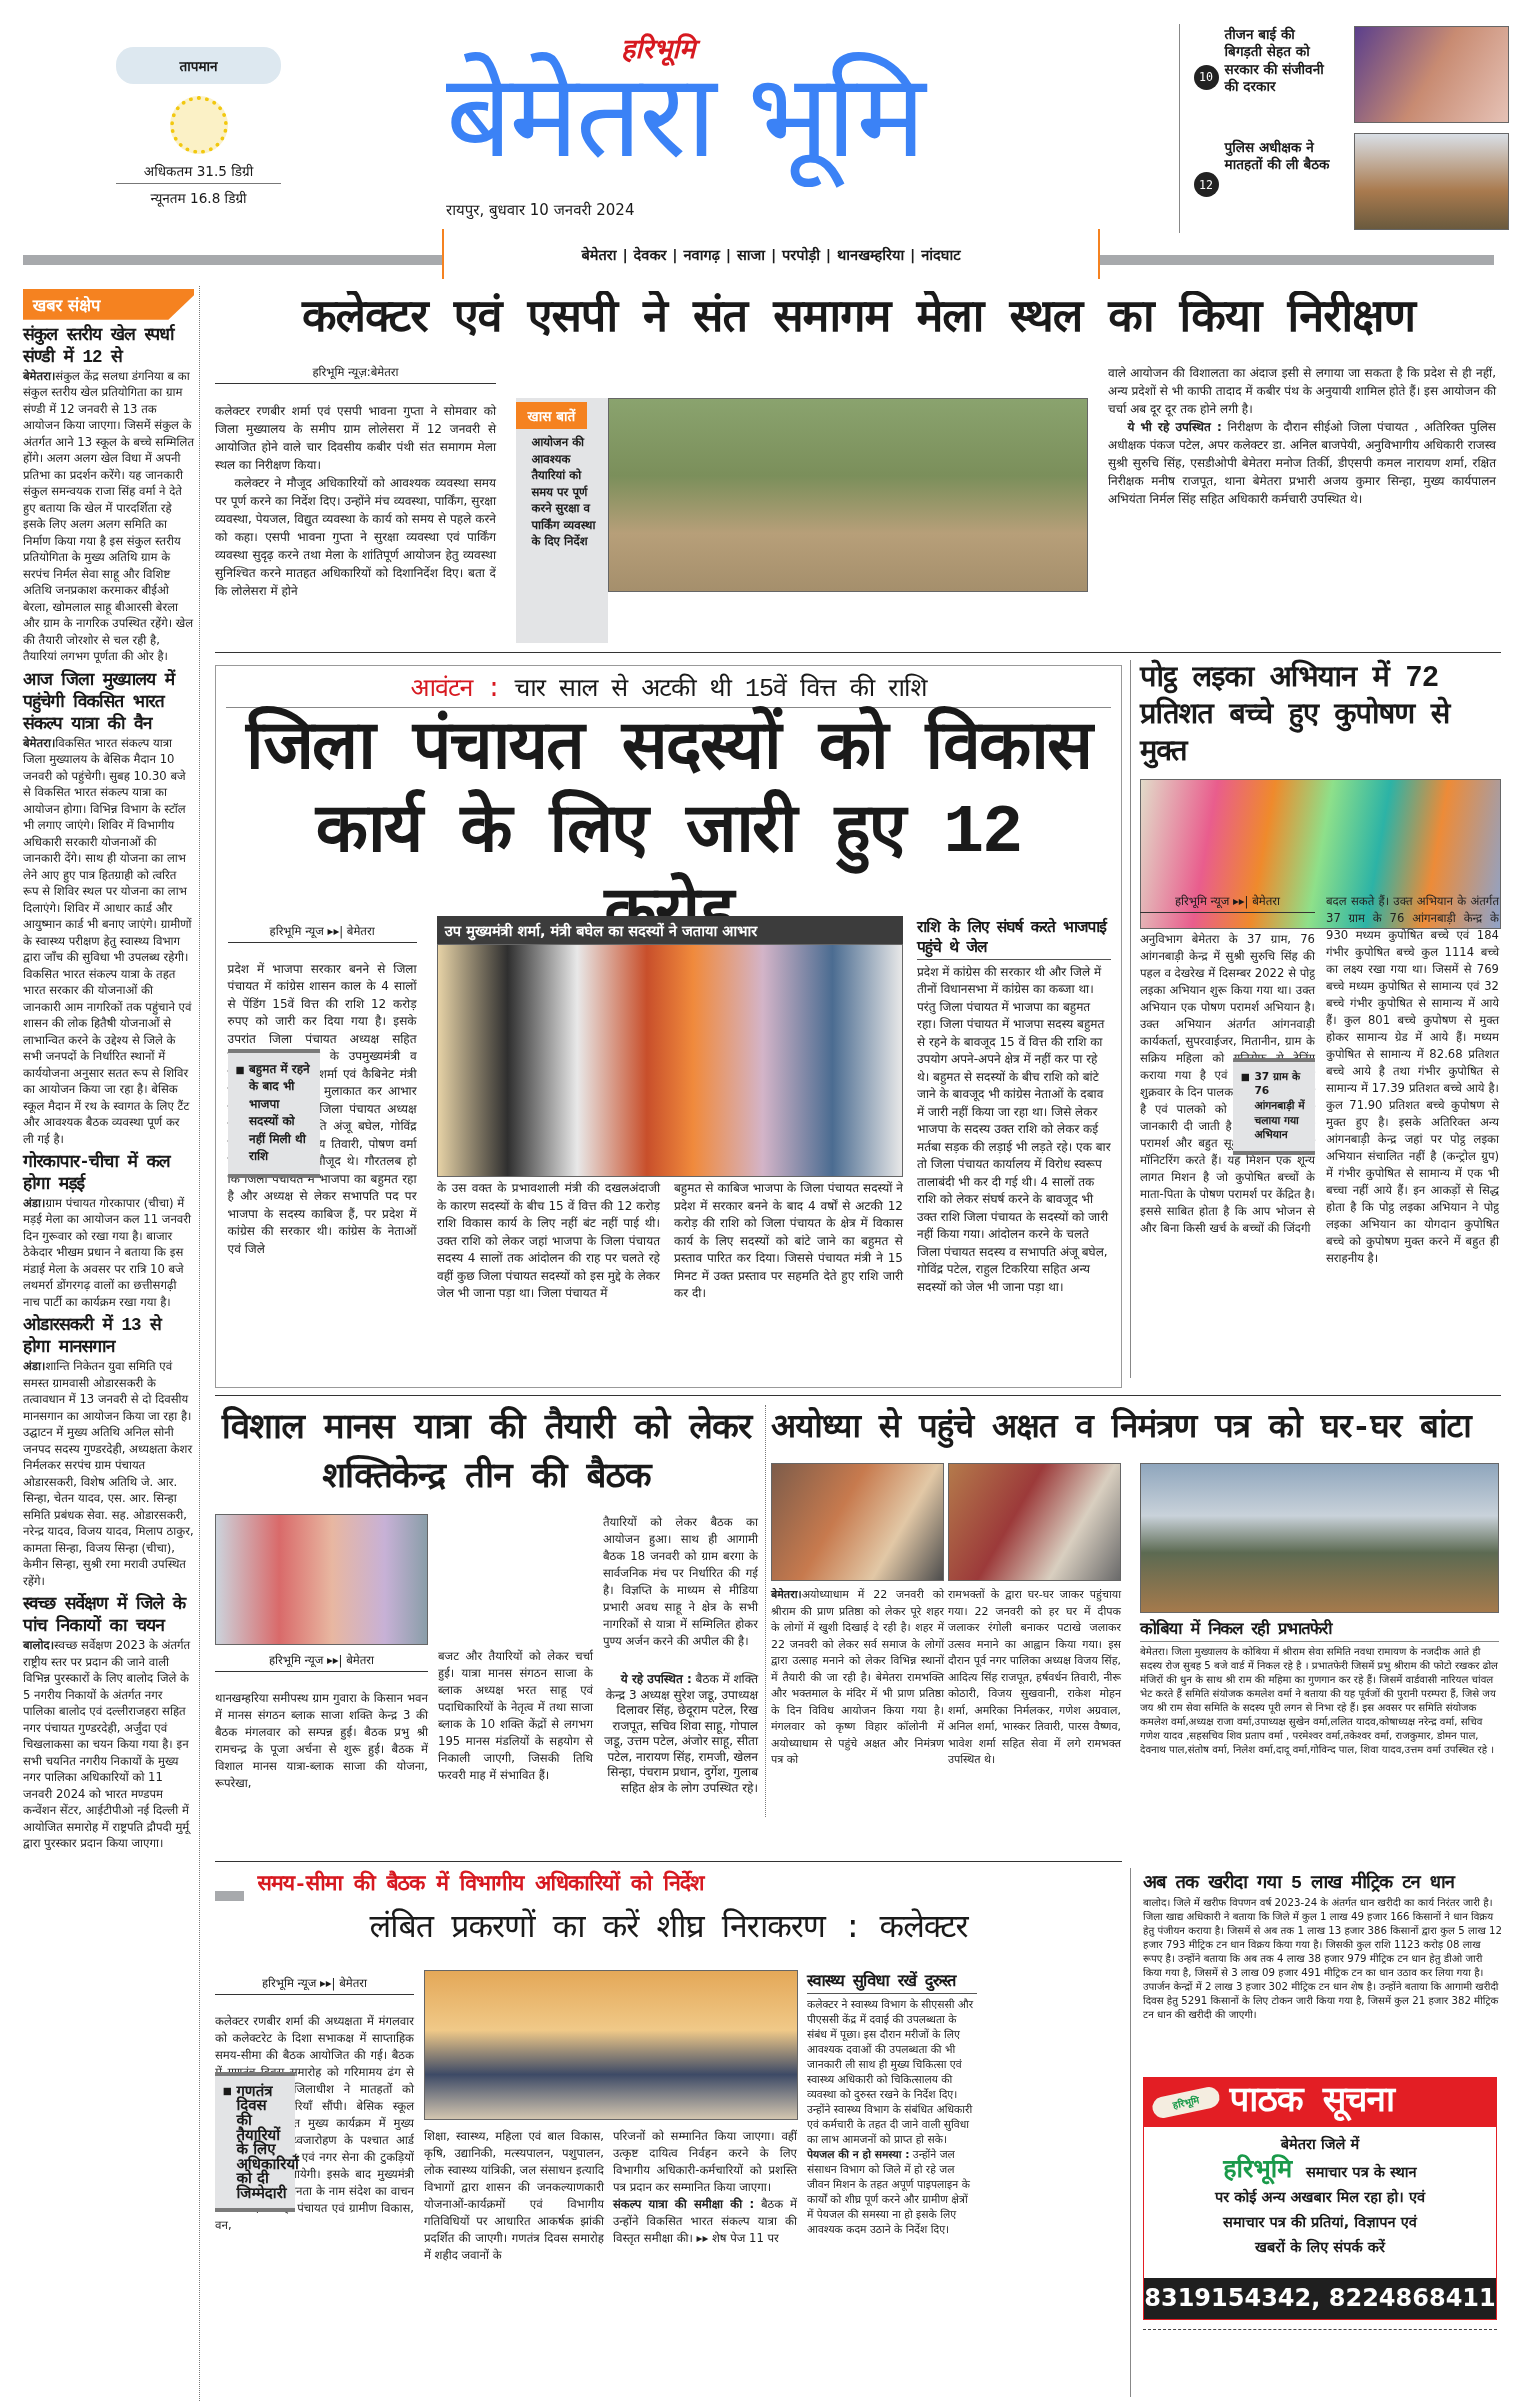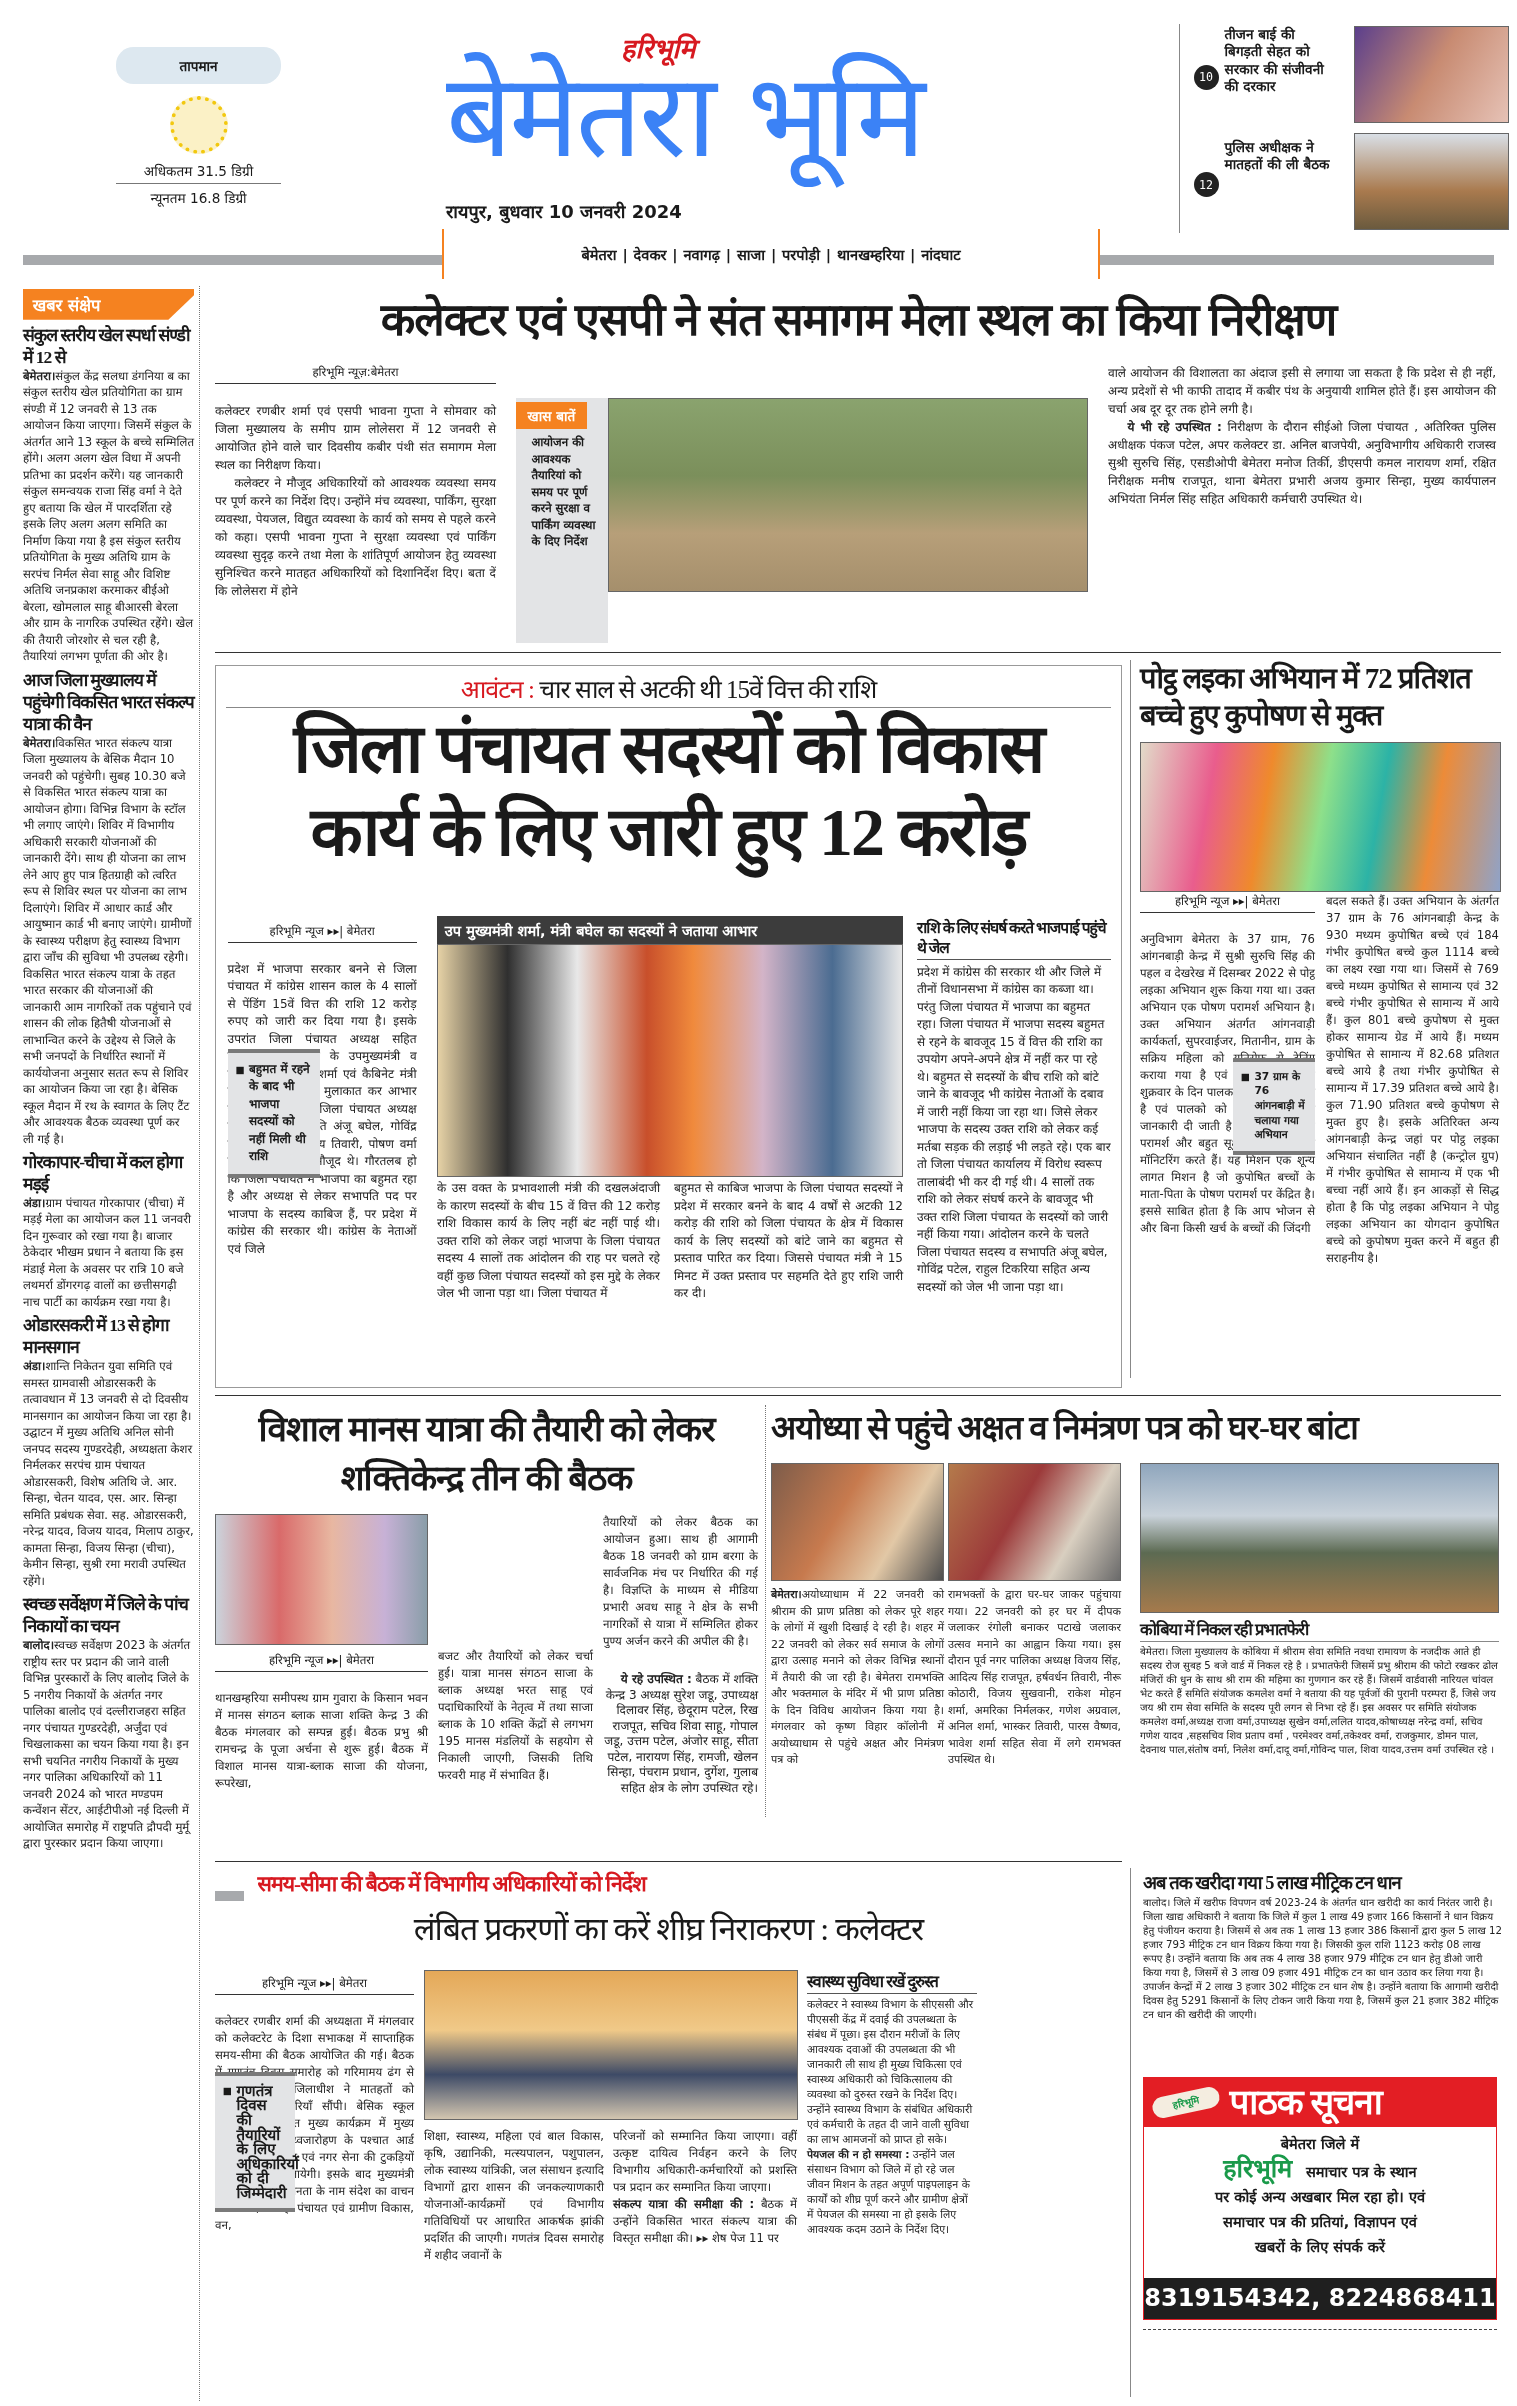--- a/index.html
+++ b/index.html
@@ -1,19 +1,19 @@
 <!DOCTYPE html>
 <html><head>
 <meta charset="utf-8">
 <style>
 *{box-sizing:border-box;margin:0;padding:0}
 body{width:1518px;height:2407px;background:#fff;font-family:"DejaVu Sans",sans-serif;color:#1a1a1a;position:relative;overflow:hidden}
 .abs{position:absolute}
 .body-text{font-size:12px;line-height:18px;text-align:justify;color:#222}
-.hl{font-family:Liberation Serif, serif;font-weight:bold;color:#1a1a1a;letter-spacing:-1px}
+.hl{font-family:Liberation Mono, monospace;font-weight:bold;color:#1a1a1a;letter-spacing:-1px}
 .photo{background:linear-gradient(135deg,#8a7a5e,#c9b48a 40%,#6e7b5a 70%,#a99372);border:1px solid #666}
 .byline{font-size:11.6px;text-align:center;border-bottom:1.9px solid #333;padding-bottom:3.9px;margin-bottom:18px}
 .vrule{position:absolute;width:0;border-left:1px dotted #777}
 .hrule{position:absolute;height:0;border-top:1.9px solid #333}
 .grayband{position:absolute;height:9.7px;background:#a7a9ac}
 .sidebox{background:#e3e4e6;border-top:4.9px solid #7a7a7a;border-bottom:4.9px solid #7a7a7a;padding:7.8px;font-size:12px;font-weight:bold;line-height:17.5px}
 .sidebox li{list-style:none;padding-left:13.6px;position:relative}
 .sidebox li:before{content:"■";position:absolute;left:0;font-size:9.7px}
 .orange-tag{background:#f58220;color:#fff;font-weight:bold;padding:3.9px 11.6px;display:inline-block}
 .circle-num{width:25px;height:25px;border-radius:50%;background:#222;color:#fff;font-size:11.6px;display:flex;align-items:center;justify-content:center;font-family:"DejaVu Sans Mono",monospace}
@@ -25,21 +25,21 @@
   <div style="background:#dde8f0;border-radius:17.5px;padding:9px 0;font-weight:bold;font-size:13.6px">तापमान</div>
   <div style="margin:11.6px auto 7.8px;width:58px;height:58px;border-radius:50%;background:#fbf1c6;border:4.9px dotted #f2c80f"></div>
   <div style="font-size:13.6px;border-bottom:1.9px solid #777;padding-bottom:2.9px">अधिकतम 31.5 डिग्री</div>
   <div style="font-size:13.6px;padding-top:3.9px">न्यूनतम 16.8 डिग्री</div>
 </div>
 
 <div class="abs" style="left:446px;top:19.4px;width:699px;height:194px">
   <div style="position:absolute;left:175px;top:9.7px;color:#d71920;font-weight:bold;font-size:27px;font-style:italic">हरिभूमि</div>
   <div style="position:absolute;left:0;top:39px;color:#3b82f6;font-size:116px;line-height:116px;font-weight:normal;letter-spacing:-2.9px;white-space:nowrap">बेमेतरा भूमि</div>
 </div>
-<div class="abs" style="left:446px;top:199px;font-size:18px;font-weight:bold">रायपुर, बुधवार 10 जनवरी 2024</div>
+<div class="abs" style="left:446px;top:199px;font-size:15px;font-weight:normal">रायपुर, बुधवार 10 जनवरी 2024</div>
 
 <div class="grayband" style="left:23px;top:255px;width:419px"></div>
 <div class="grayband" style="left:1100px;top:255px;width:394px"></div>
 <div class="abs" style="left:442px;top:229px;width:658px;height:50px;border-left:2.9px solid #f58220;border-right:2.9px solid #f58220;display:flex;align-items:center;justify-content:center;gap:5.8px;font-size:14.6px;font-weight:bold">
   <span>बेमेतरा</span>
     <span>|</span>
   <span>देवकर</span>
     <span>|</span>
   <span>नवागढ़</span>
     <span>|</span>

